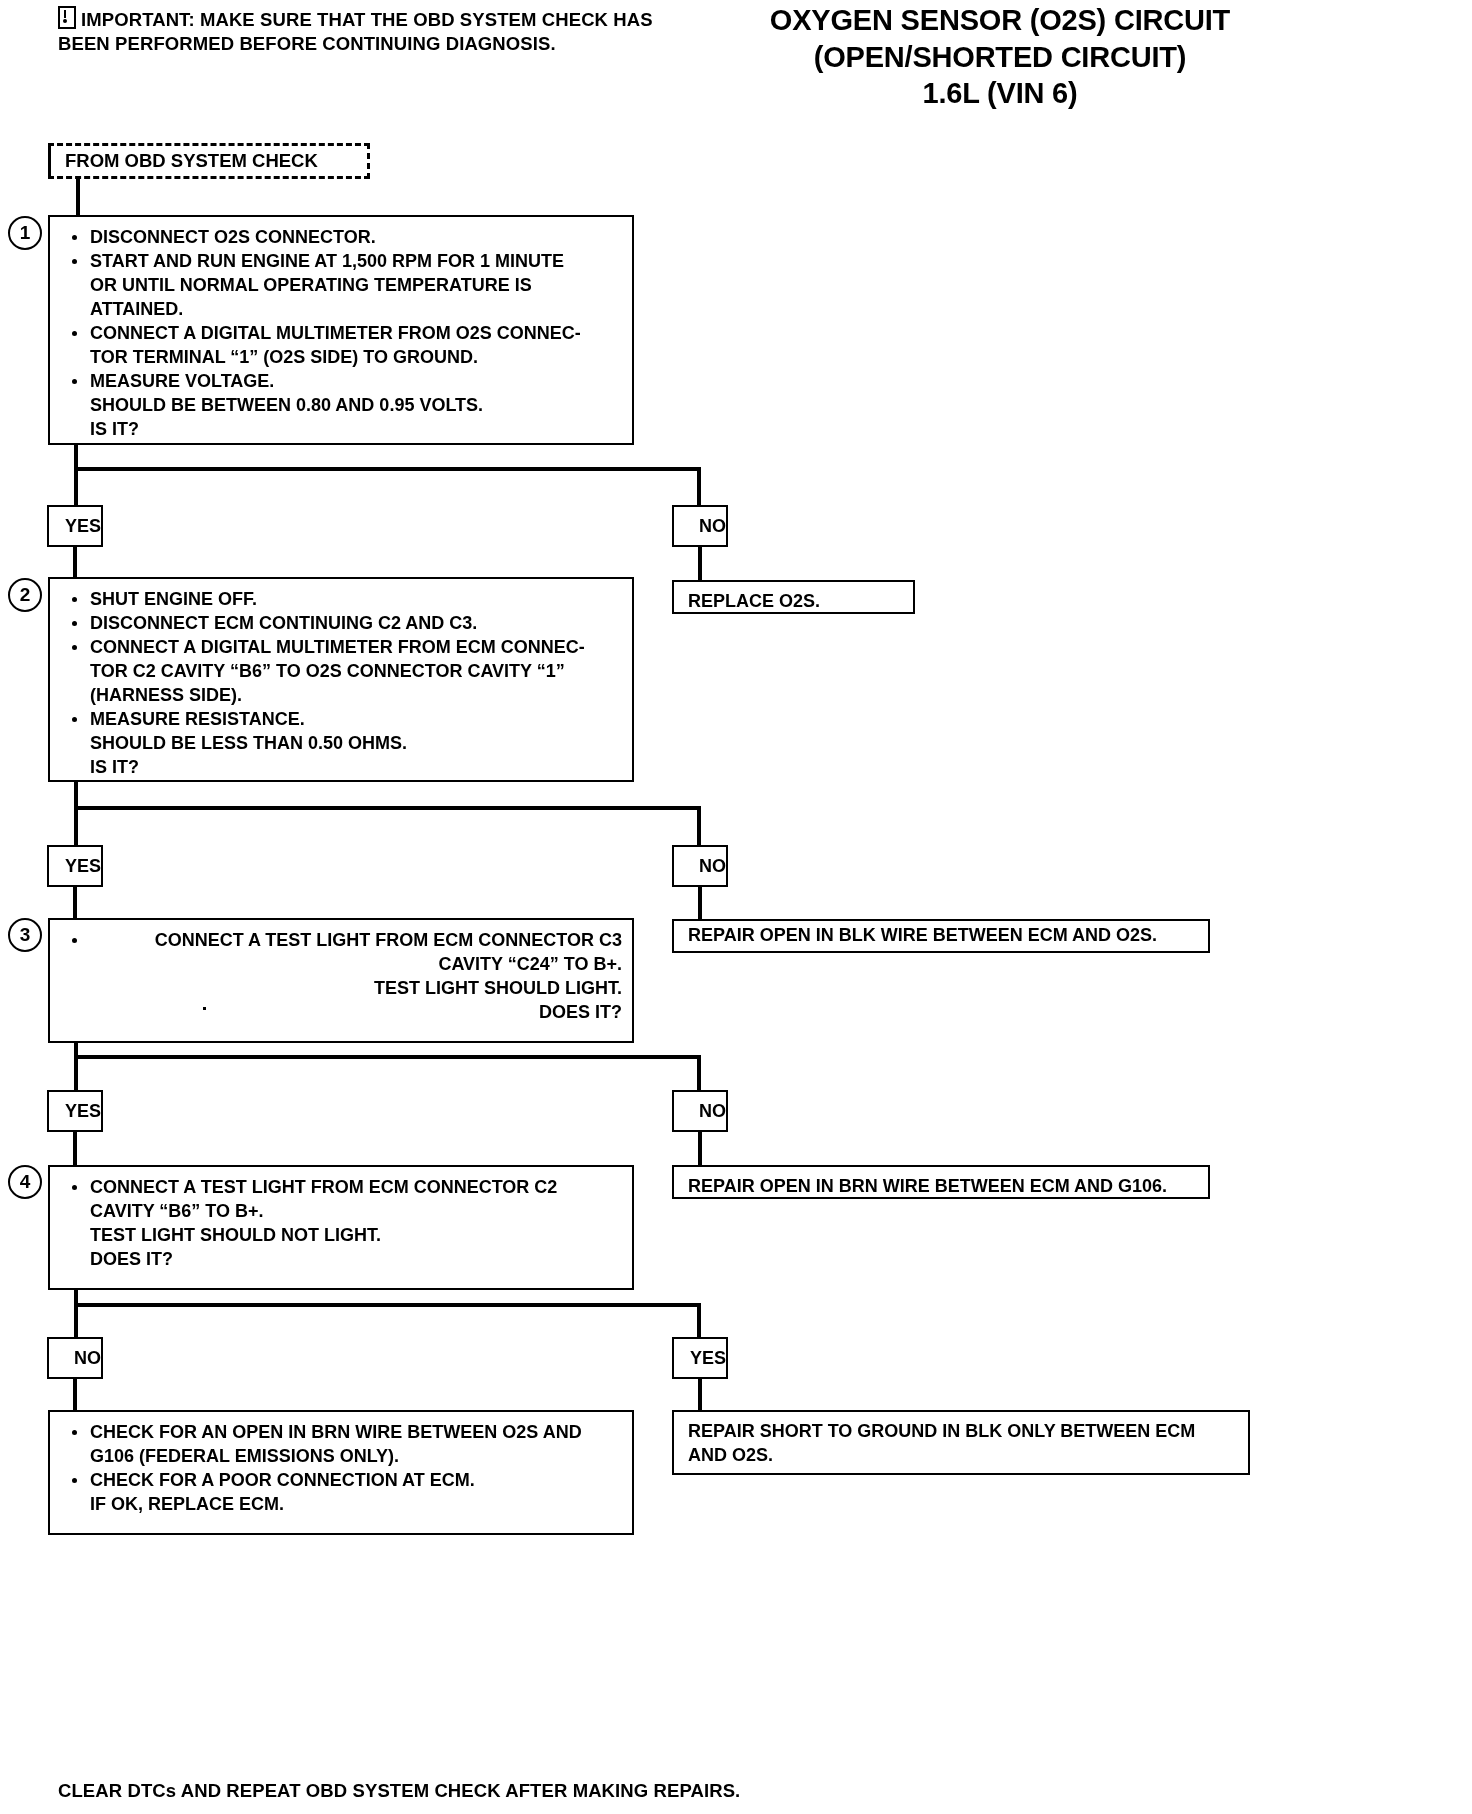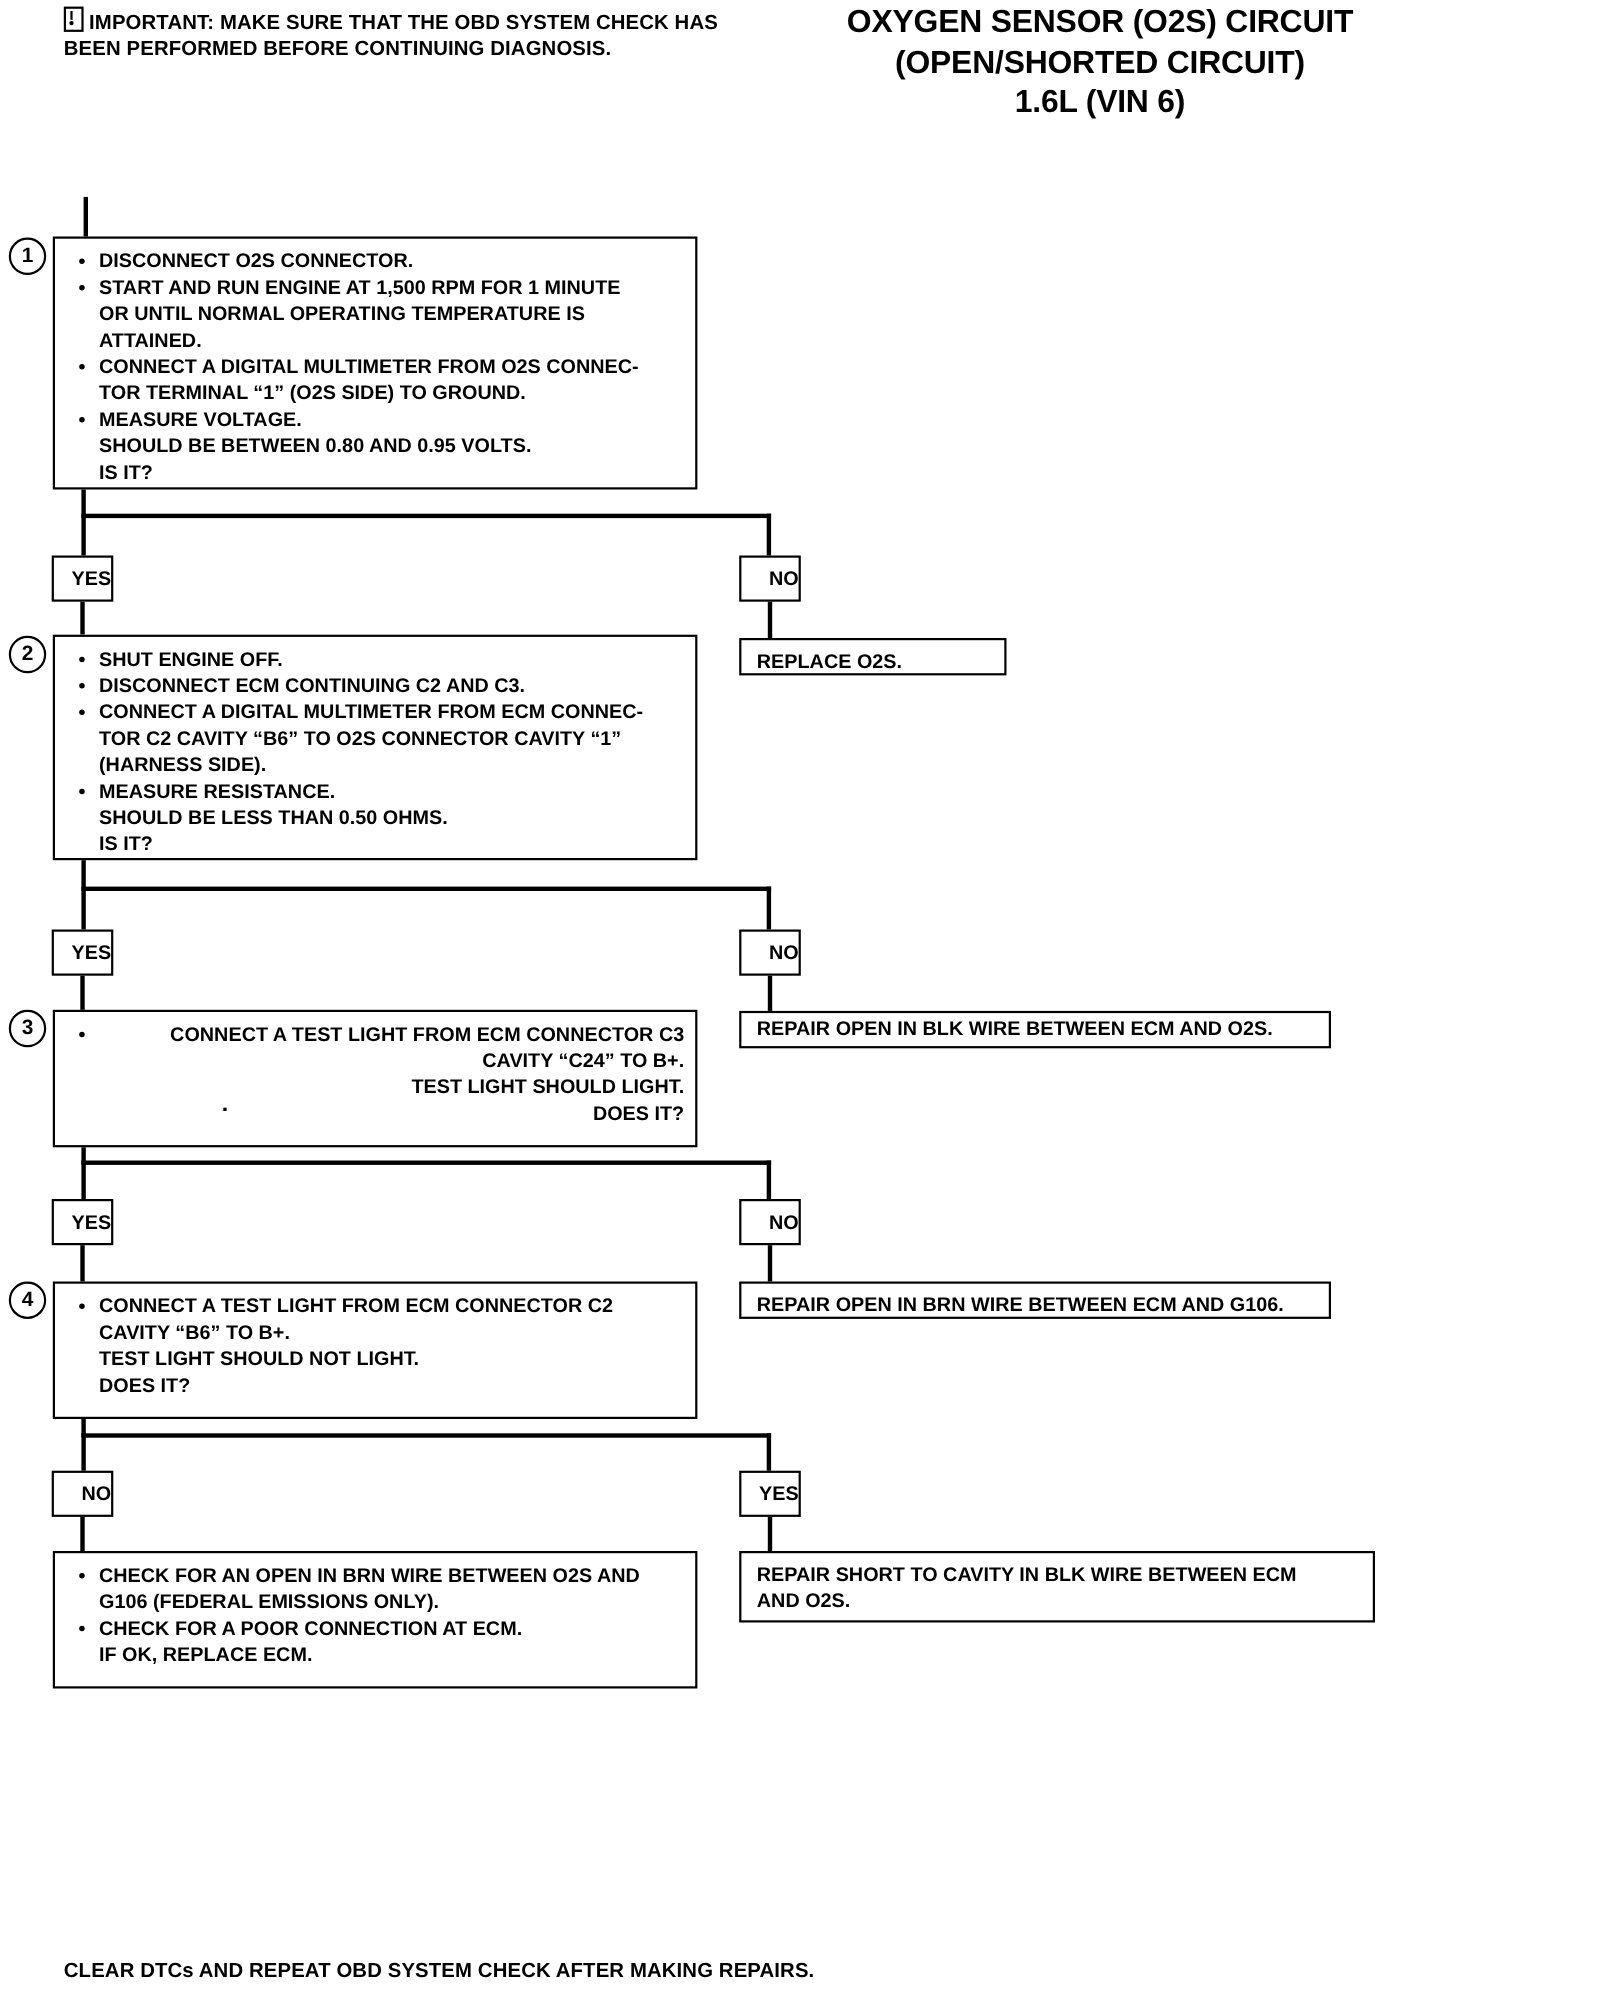--- a/index.html
+++ b/index.html
@@ -199,20 +199,23 @@
   <div class="important-note">
     <span class="important-icon"></span><span class="note-text">IMPORTANT:  MAKE SURE THAT THE OBD SYSTEM CHECK HAS BEEN PERFORMED BEFORE CONTINUING DIAGNOSIS.</span>
   </div>
 
   <div class="title-block">
     <div>OXYGEN SENSOR (O2S) CIRCUIT</div>
     <div>(OPEN/SHORTED CIRCUIT)</div>
     <div>1.6L (VIN 6)</div>
   </div>
 
+  <div class="dashed-box" style="left:48px; top:143px; width:322px; height:36px;">
+    <span>FROM OBD SYSTEM CHECK</span>
+  </div>
 
   <div class="vline" style="left:76px; top:179px; height:38px;"></div>
 
   <div class="step-num" style="left:8px; top:216px;">
     <span>1</span>
   </div>
   <div class="box step-box" style="left:48px; top:215px; width:586px; height:230px;">
     <ul class="bullet-list">
       <li><span>DISCONNECT O2S CONNECTOR.</span></li>
       <li>
@@ -343,21 +346,21 @@
     <span>NO</span>
   </div>
   <div class="yn-box" style="left:672px; top:1337px;">
     <span>YES</span>
   </div>
 
   <div class="vline" style="left:73px; top:1379px; height:32px;"></div>
   <div class="vline" style="left:698px; top:1379px; height:32px;"></div>
 
   <div class="result-box" style="left:672px; top:1410px; width:578px; height:65px;">
-    <div>REPAIR SHORT TO CAVITY IN BLK WIRE BETWEEN ECM</div>
+    <div>REPAIR SHORT TO GROUND IN BLK ONLY BETWEEN ECM</div>
     <div>AND O2S.</div>
   </div>
 
   <div class="box step-box" style="left:48px; top:1410px; width:586px; height:125px;">
     <ul class="bullet-list">
       <li>
         <span>CHECK FOR AN OPEN IN BRN WIRE BETWEEN O2S AND</span>
         <span class="cont">G106 (FEDERAL EMISSIONS ONLY).</span>
       </li>
       <li>

